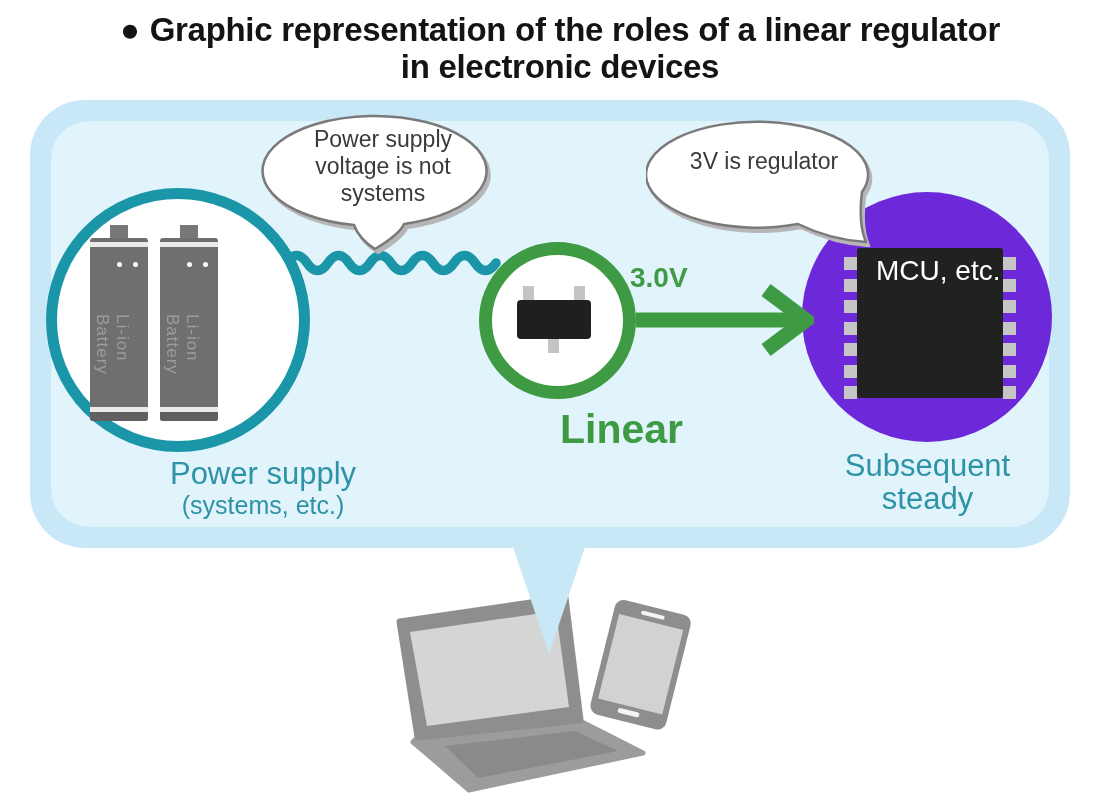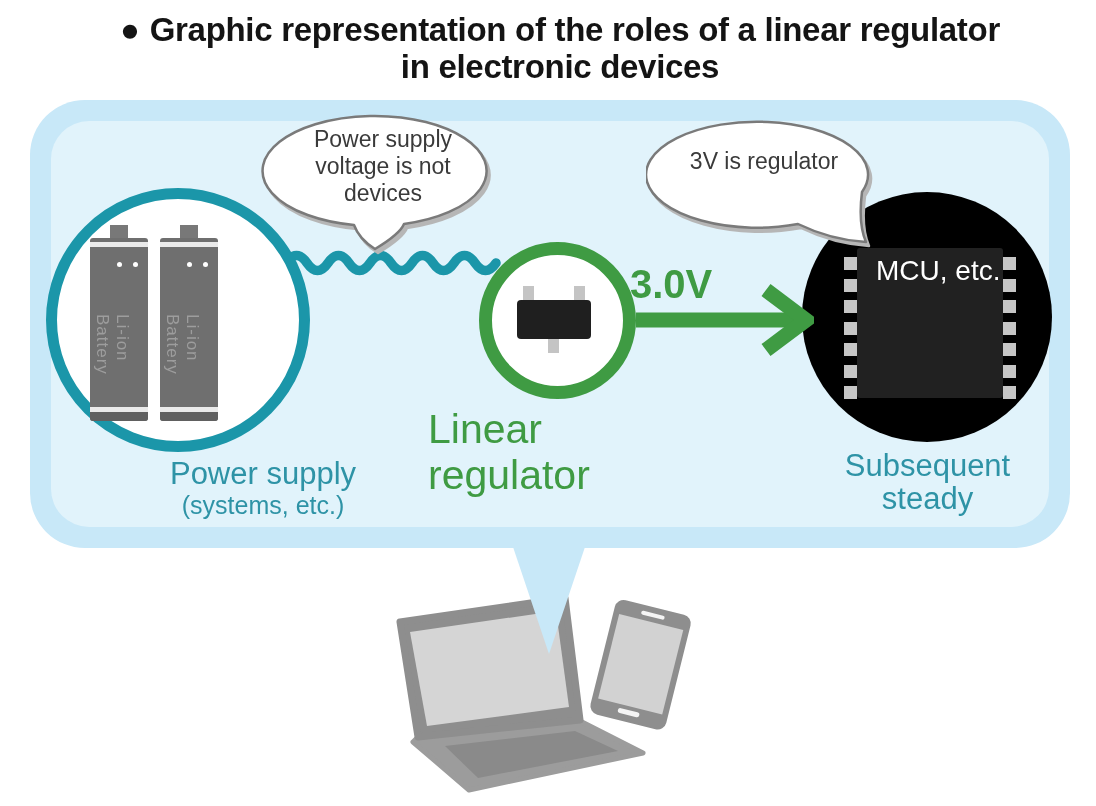--- a/index.html
+++ b/index.html
@@ -47,26 +47,26 @@
   .bubble-text { text-align:center; color:#3a3a3a; font-size:23px; line-height:27px; }
   .bubble1-text { left:283px; top:126px; width:200px; }
   .bubble2-text { left:658px; top:147px; width:212px; line-height:28px; }
 
   
   .reg-circle { left:479px; top:242px; width:157px; height:157px; box-sizing:border-box;
                 border:13px solid #3f9b43; background:#ffffff; border-radius:50%; }
   .t-body { position:absolute; left:25px; top:45px; width:74px; height:39px; background:#1f1f1f; border-radius:4px; }
   .t-pin  { position:absolute; width:11px; height:16px; background:#c4c4c4; }
   .tp1 { left:31px; top:31px; } .tp2 { left:82px; top:31px; } .tp3 { left:56px; top:82px; }
-  .reg-label { left:428px; top:406px; width:255px; text-align:left;
-               font-size:41px; font-weight:normal; color:#3f9b43; line-height:46px; }
-  .volt { left:630px; top:262px; font-size:40px; font-weight:bold; color:#3f9b43; }
+  .reg-label { left:428px; top:406px; width:255px; text-align:right;
+               font-size:41px; font-weight:bold; color:#3f9b43; line-height:46px; }
+  .volt { left:630px; top:262px; font-size:28px; font-weight:bold; color:#3f9b43; }
 
   
-  .mcu-circle { left:802px; top:192px; width:250px; height:250px; border-radius:50%; background:#000000; }
+  .mcu-circle { left:802px; top:192px; width:250px; height:250px; border-radius:50%; background:#6d28d9; }
   .chip { position:absolute; left:55px; top:56px; width:146px; height:150px; background:#212121; border-radius:3px; }
   .chip-label { position:absolute; left:19px; top:7px; font-size:28px; color:#ffffff; white-space:nowrap; }
   .pin { position:absolute; width:13px; height:13px; background:#c6c6c6; }
   .pin-left  { left:-13px; }
   .pin-right { left:146px; }
 
   svg { display:block; }
 </style>
 </head>
 <body>
@@ -131,21 +131,20 @@
   <div class="abs reg-circle">
     <div>
       <div class="t-pin tp1"></div>
       <div class="t-pin tp2"></div>
       <div class="t-pin tp3"></div>
       <div class="t-body"></div>
     </div>
   </div>
   <div class="abs reg-label">
     <div>Linear</div>
-    <div>regulator</div>
   </div>
   <div class="abs volt">3.0V</div>
 
   <div class="abs mcu-circle">
     <div class="chip">
       <span class="chip-label">MCU, etc.</span>
     <div class="pin pin-left" style="top: 9px;"></div>
         <div class="pin pin-right" style="top: 9px;"></div>
         <div class="pin pin-left" style="top: 30.5px;"></div>
         <div class="pin pin-right" style="top: 30.5px;"></div>
@@ -170,21 +169,21 @@
     <line x1="8" y1="38" x2="172" y2="38" stroke="#3f9b43" stroke-width="15"></line>
     <polyline points="138,8 178,38 138,68" fill="none" stroke="#3f9b43" stroke-width="15" stroke-linejoin="miter"></polyline>
   </svg>
 
   <svg class="abs bubble" style="left:254px; top:94px;" width="250" height="170" viewBox="0 0 250 170">
     <path d="M 100 131 A 112 55 0 1 1 150 130 Q 146 140 121 155 Q 105 145 100 131 Z" fill="#ffffff" stroke="#7a7a7a" stroke-width="2.5" stroke-linejoin="round"></path>
   </svg>
   <div class="abs bubble-text bubble1-text">
     <div>Power supply</div>
     <div>voltage is not</div>
-    <div>devices</div>
+    <div>systems</div>
   </div>
 
   <svg class="abs bubble" style="left:646px; top:116px;" width="240" height="145" viewBox="0 0 240 145">
     <path d="M 216 76 A 111 53 0 1 0 152 108 Q 185 124 220 126 Q 212 108 216 76 Z" fill="#ffffff" stroke="#7a7a7a" stroke-width="2.5" stroke-linejoin="round"></path>
   </svg>
   <div class="abs bubble-text bubble2-text">
     <div>3V is regulator</div>
   </div>
 
   <div class="abs title">

